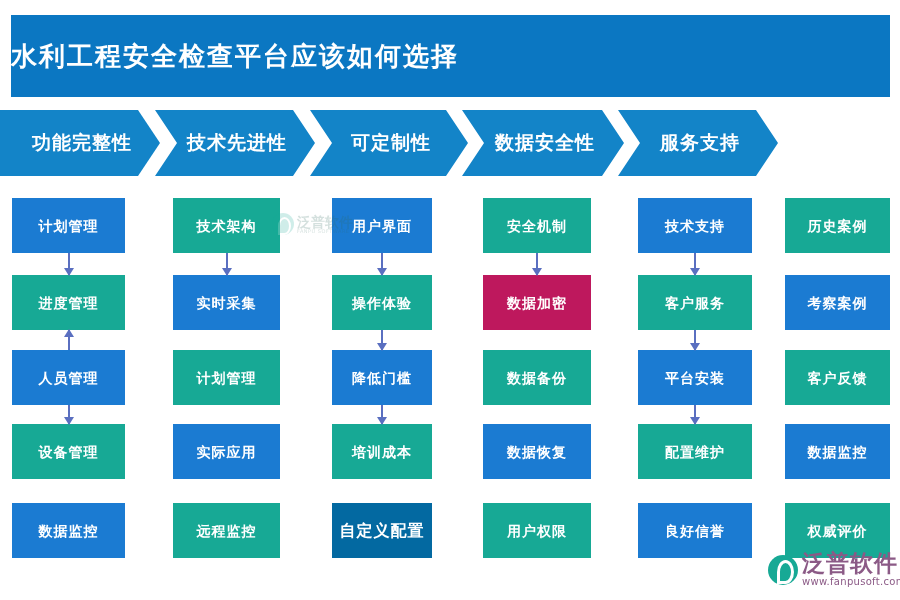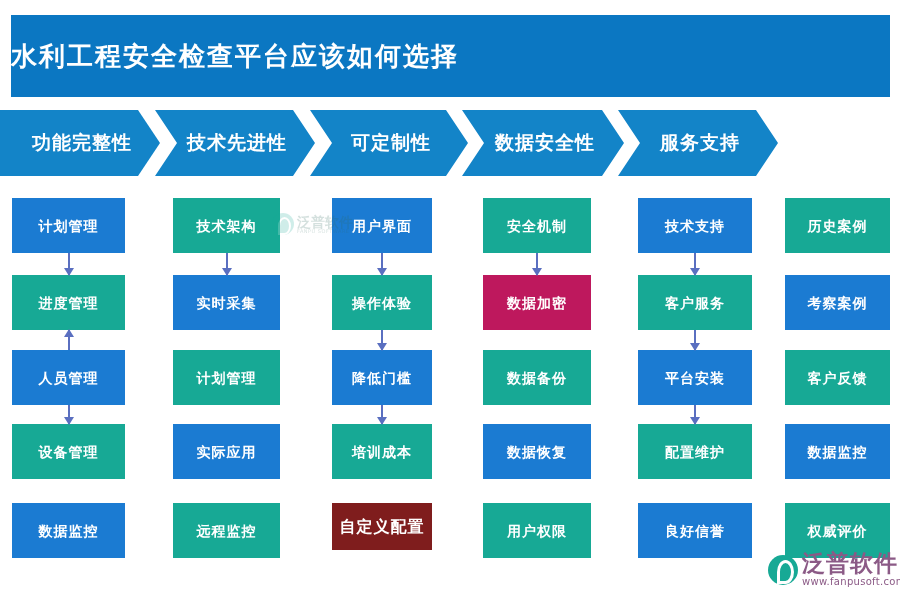--- a/index.html
+++ b/index.html
@@ -294,21 +294,21 @@
       </div>
       <div class="cell green" style="left: 332px; top: 275px; width: 100px; height: 55px; background: rgb(23, 169, 149);">
         <div class="cell-label">操作体验</div>
       </div>
       <div class="cell blue" style="left: 332px; top: 350px; width: 100px; height: 55px; background: rgb(27, 123, 210); text-align: right;">
         <div class="cell-label">降低门槛</div>
       </div>
       <div class="cell green" style="left: 332px; top: 424px; width: 100px; height: 55px; background: rgb(23, 169, 149);">
         <div class="cell-label">培训成本</div>
       </div>
-      <div class="cell blue" style="left: 332px; top: 503px; width: 100px; height: 47px; background: #7f1d1d;">
+      <div class="cell blue" style="left: 332px; top: 503px; width: 100px; height: 55px; background: #0369a1;">
         <div class="cell-label" style="font-size: 16px;">自定义配置</div>
       </div>
       <div class="arrow down" style="left: 381px; top: 253px; height: 22px; background: rgb(90, 111, 192);">
         <div class="head" style="border-top-color: rgb(90, 111, 192);"></div>
       </div>
       <div class="arrow down" style="left: 381px; top: 330px; height: 20px; background: rgb(90, 111, 192);">
         <div class="head" style="border-top-color: rgb(90, 111, 192);"></div>
       </div>
       <div class="arrow down" style="left: 381px; top: 405px; height: 19px; background: rgb(90, 111, 192);">
         <div class="head" style="border-top-color: rgb(90, 111, 192);"></div>

